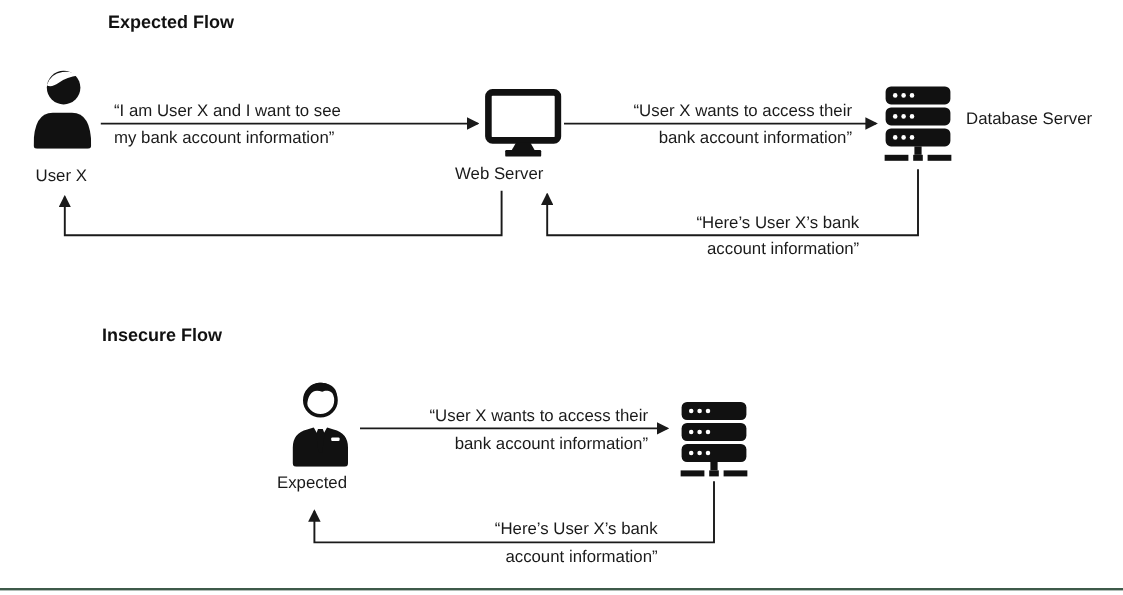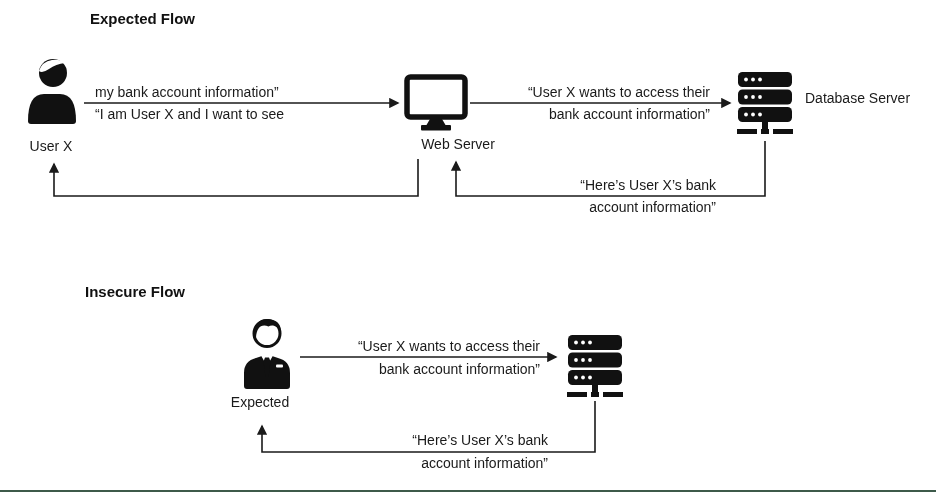--- a/index.html
+++ b/index.html
@@ -63,32 +63,32 @@
   <div class="abs icon" style="left:28px;top:58px;">
     <svg width="48" height="66" viewBox="0 0 48 66">
       <circle cx="25" cy="15" r="14" fill="#111"></circle>
       <path d="M11,13 Q14,3.5 24,2 Q32,0.8 37,5 Q28,6 21,11 Q14.5,15.5 11,13 Z" fill="#fff"></path>
       <path d="M0,63 Q0,36 16,36 L32,36 Q48,36 48,63 Q48,66 45,66 L3,66 Q0,66 0,63 Z" fill="#111"></path>
     </svg>
   </div>
   <div class="abs node-label" style="left:11px;top:138px;width:80px;">User X</div>
 
   <div class="abs msg" style="left:95px;top:81px;">
+    <span>“I am User X and I want to see</span>
     <span>my bank account information”</span>
-    <span>“I am User X and I want to see</span>
   </div>
 
   <div class="abs icon" style="left:404px;top:74px;">
     <svg width="64" height="57" viewBox="0 0 64 57">
       <rect x="3" y="3" width="58" height="40" rx="3.5" fill="#fff" stroke="#111" stroke-width="5.5"></rect>
       <path d="M26,45 L38,45 L41.5,51 L22.5,51 Z" fill="#111"></path>
       <rect x="17" y="51" width="30" height="5.5" rx="1" fill="#111"></rect>
     </svg>
   </div>
-  <div class="abs node-label" style="left:408px;top:136px;width:100px;">Web Server</div>
+  <div class="abs node-label" style="left:366px;top:136px;width:100px;">Web Server</div>
 
   <div class="abs msg center" style="left:490px;top:81px;width:220px;">
     <span>“User X wants to access their</span>
     <span>bank account information”</span>
   </div>
 
   <div class="abs icon" style="left:737px;top:71px;">
     <svg width="56" height="66" viewBox="0 0 56 66">
       <g fill="#111">
         <rect x="1" y="1" width="54" height="15" rx="4.5"></rect>
@@ -112,21 +112,21 @@
       </g>
     </svg>
   </div>
   <div class="abs node-label" style="left:805px;top:90px;">Database Server</div>
 
   <div class="abs msg center" style="left:496px;top:174px;width:220px;">
     <span>“Here’s User X’s bank</span>
     <span>account information”</span>
   </div>
 
-  <div class="abs flow-title" style="left:85px;top:283px;">Insecure Flow</div>
+  <div class="abs flow-title" style="left:85px;top:271px;">Insecure Flow</div>
 
   <div class="abs icon" style="left:243px;top:317px;">
     <svg width="48" height="72" viewBox="0 0 48 72">
       <path d="M1,69 L1,56 Q1,44 13,41 L19,39 Q24,50 29,39 L35,41 Q47,44 47,56 L47,69 Q47,72 44,72 L4,72 Q1,72 1,69 Z" fill="#111"></path>
       <path d="M18,38.5 L24,49 L30,38.5 Z" fill="#fff"></path>
       <path d="M22,40.5 L26,40.5 L27.5,44.5 L25.5,60 L22.5,60 L20.5,44.5 Z" fill="#111"></path>
       <rect x="33" y="47.5" width="7" height="3" rx="1" fill="#fff"></rect>
       <circle cx="24" cy="16.5" r="13" fill="#fff" stroke="#111" stroke-width="3"></circle>
       <path d="M10.5,21 C8.5,6 19,1.5 25,2 C35,2.5 38.5,9 37.5,14 C33,7.5 28,8 25.5,9.5 C18,6.5 13.5,11 13,21 Z" fill="#111"></path>
     </svg>

